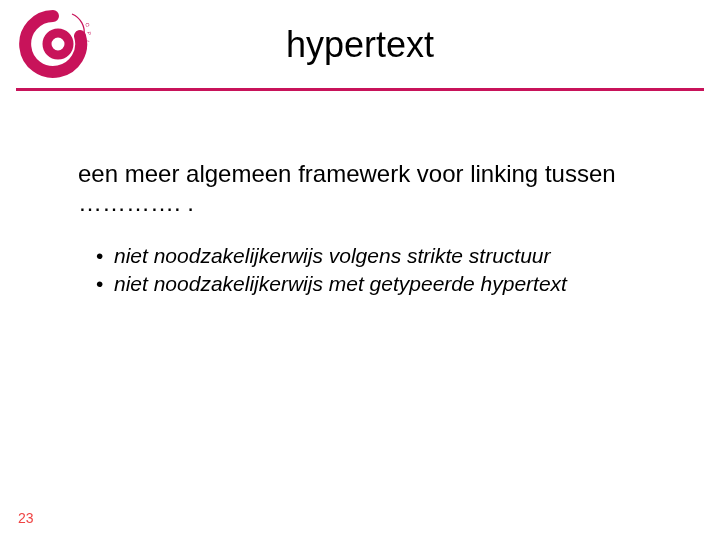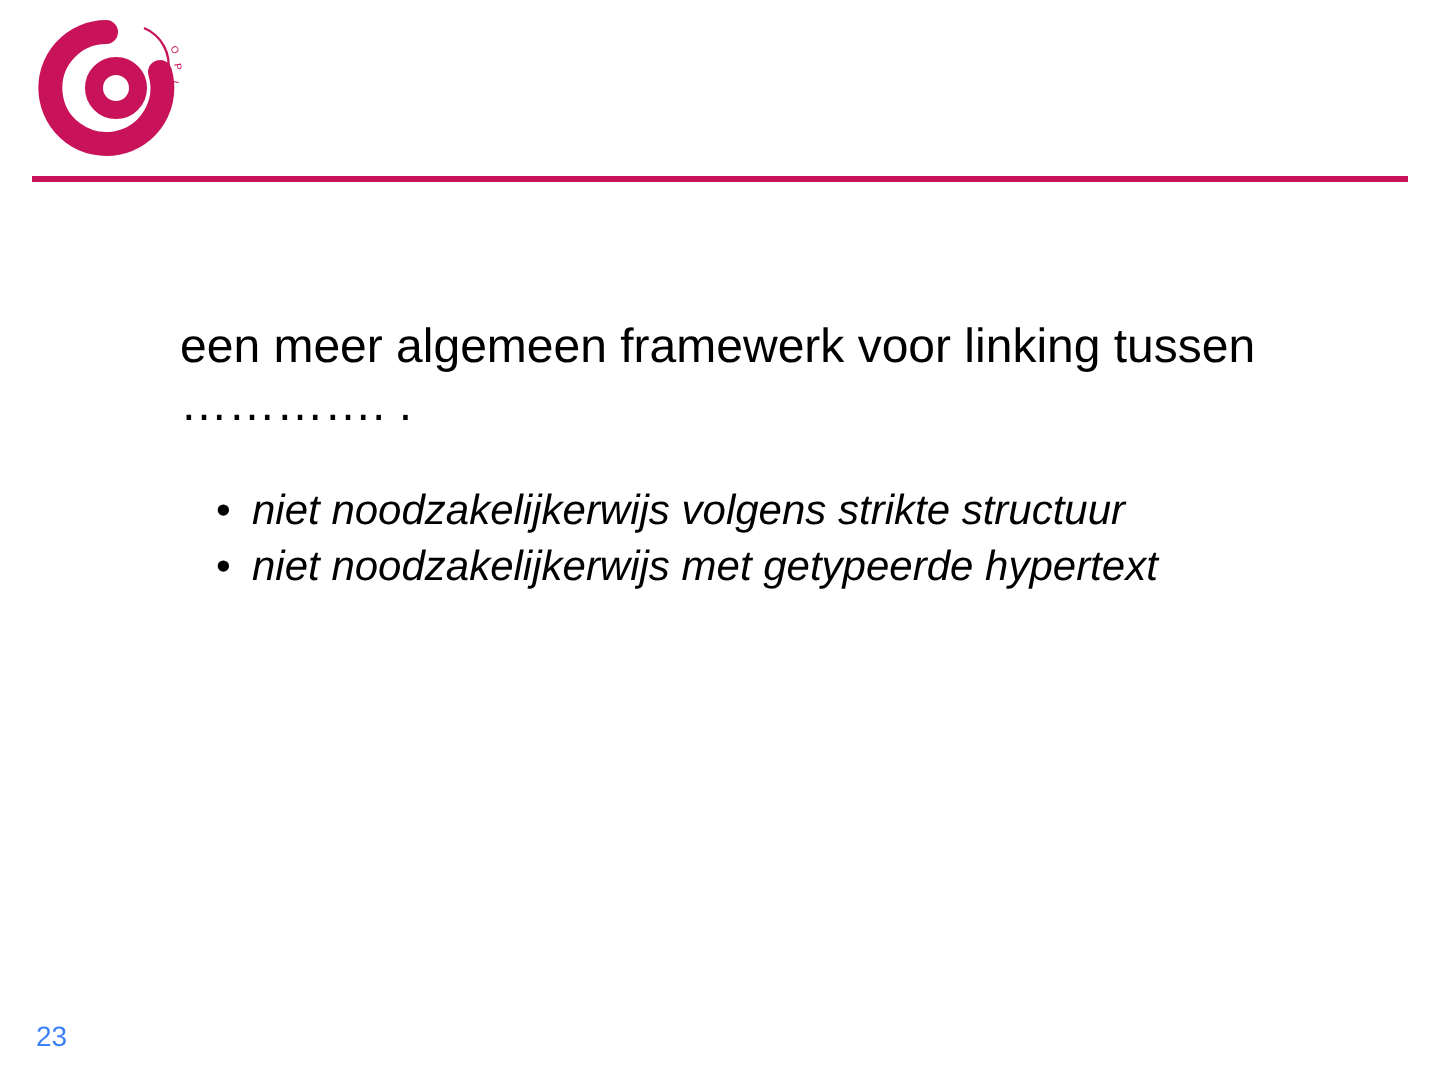--- a/index.html
+++ b/index.html
@@ -1,26 +1,26 @@
 <!DOCTYPE html>
 <html><head>
 <meta charset="utf-8">
 <style>
   * { box-sizing: border-box; margin: 0; padding: 0; }
   html, body { width: 720px; height: 540px; background: #fff; font-family: Arial, Helvetica, sans-serif; color: #000; }
   .slide { position: relative; width: 720px; height: 540px; }
   .logo { position: absolute; left: 12px; top: 8px; width: 82px; height: 72px; }
   .title { position: absolute; left: 0; right: 0; top: 24px; text-align: center; font-size: 36px; font-weight: 400; }
   .rule { position: absolute; left: 16px; right: 16px; top: 88px; height: 0; border-top: 3px solid #c8135a; }
-  .body { position: absolute; left: 90px; top: 160px; right: 60px; }
+  .body { position: absolute; left: 78px; top: 160px; right: 60px; }
   .intro { font-size: 24px; line-height: 1.2; margin-bottom: 24px; }
   .bullets { list-style: none; padding-left: 18px; margin-top: 20px; }
   .bullets li { position: relative; font-size: 21px; font-style: italic; line-height: 1.35; padding-left: 18px; }
   .bullets li::before { content: "•"; position: absolute; left: 0; top: 0; font-style: normal; }
-  .pagenum { position: absolute; left: 18px; bottom: 14px; font-size: 14px; color: #3b82f6; }
+  .pagenum { position: absolute; left: 18px; bottom: 14px; font-size: 14px; color: #ef4444; }
 </style>
 </head>
 <body>
 
 <div class="slide">
 
   <div class="logo">
     <svg viewBox="0 0 82 72" width="82" height="72">
 
       <path d="M41 8
@@ -28,20 +28,21 @@
 
       <circle cx="46" cy="36" r="11" fill="none" stroke="#c8135a" stroke-width="9"></circle>
 
       <path d="M60 6 a20 20 0 0 1 12 22" fill="none" stroke="#c8135a" stroke-width="1.2"></path>
       <text x="73" y="16" font-size="5" fill="#c8135a" transform="rotate(60 73 16)">O</text>
       <text x="75" y="24" font-size="5" fill="#c8135a" transform="rotate(80 75 24)">P</text>
       <text x="74" y="32" font-size="5" fill="#c8135a" transform="rotate(100 74 32)">L</text>
     </svg>
   </div>
 
+  <h1 class="title">hypertext</h1>
 
   <div class="rule"></div>
 
   <div class="body">
     <p class="intro">een meer algemeen framewerk voor linking tussen …………. .</p>
     <ul class="bullets">
       <li>niet noodzakelijkerwijs volgens strikte structuur</li>
       <li>niet noodzakelijkerwijs met getypeerde hypertext</li>
     </ul>
   </div>

